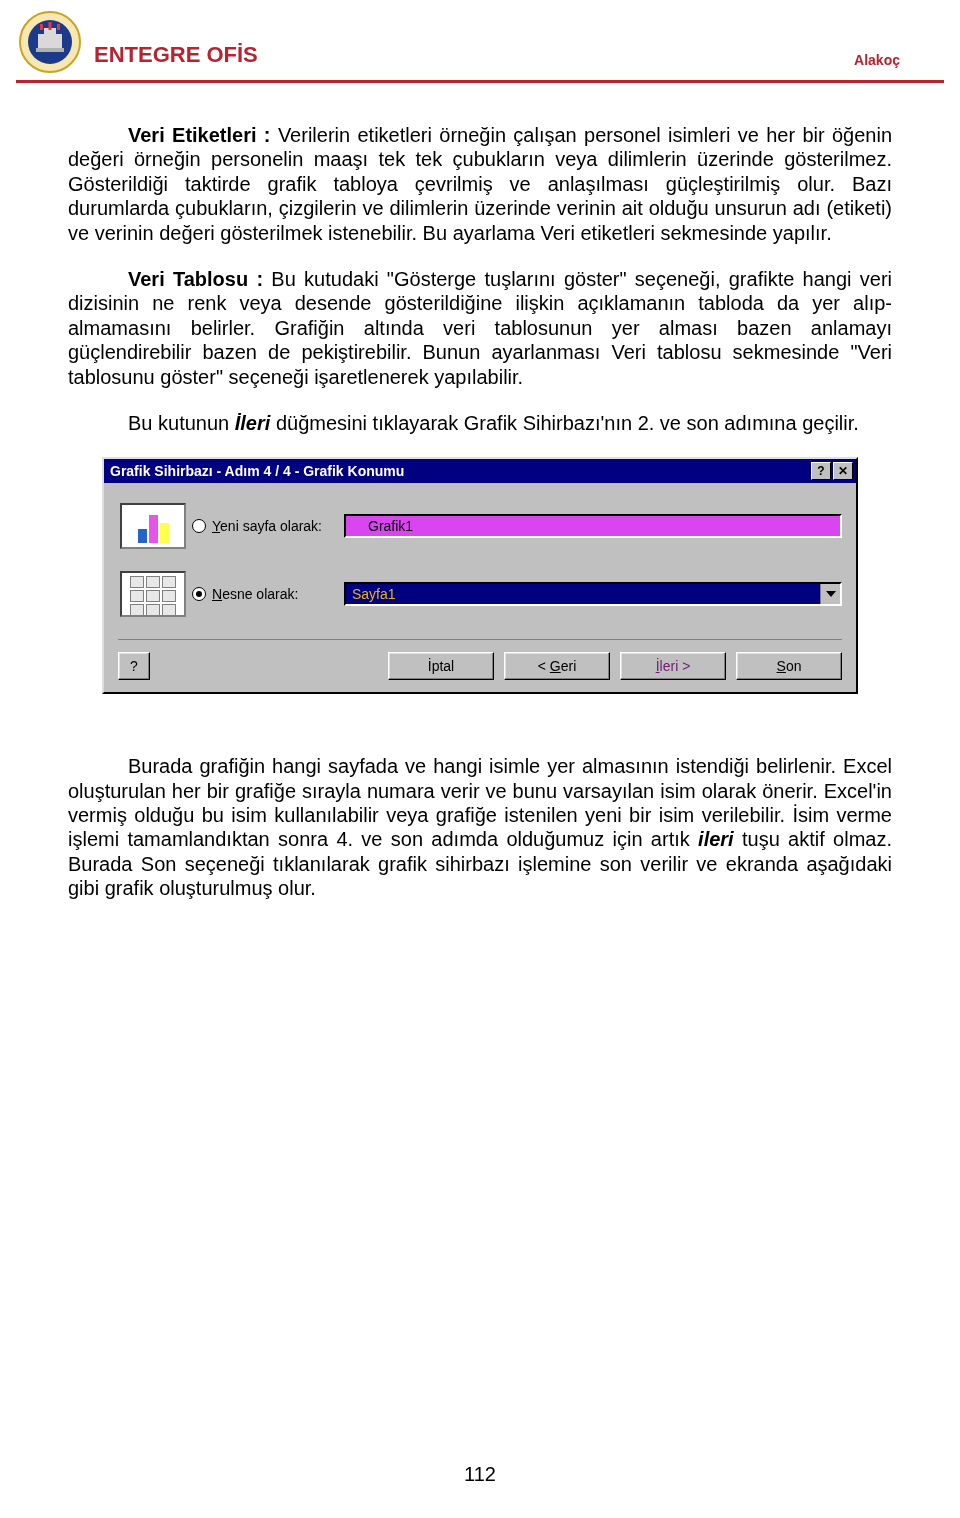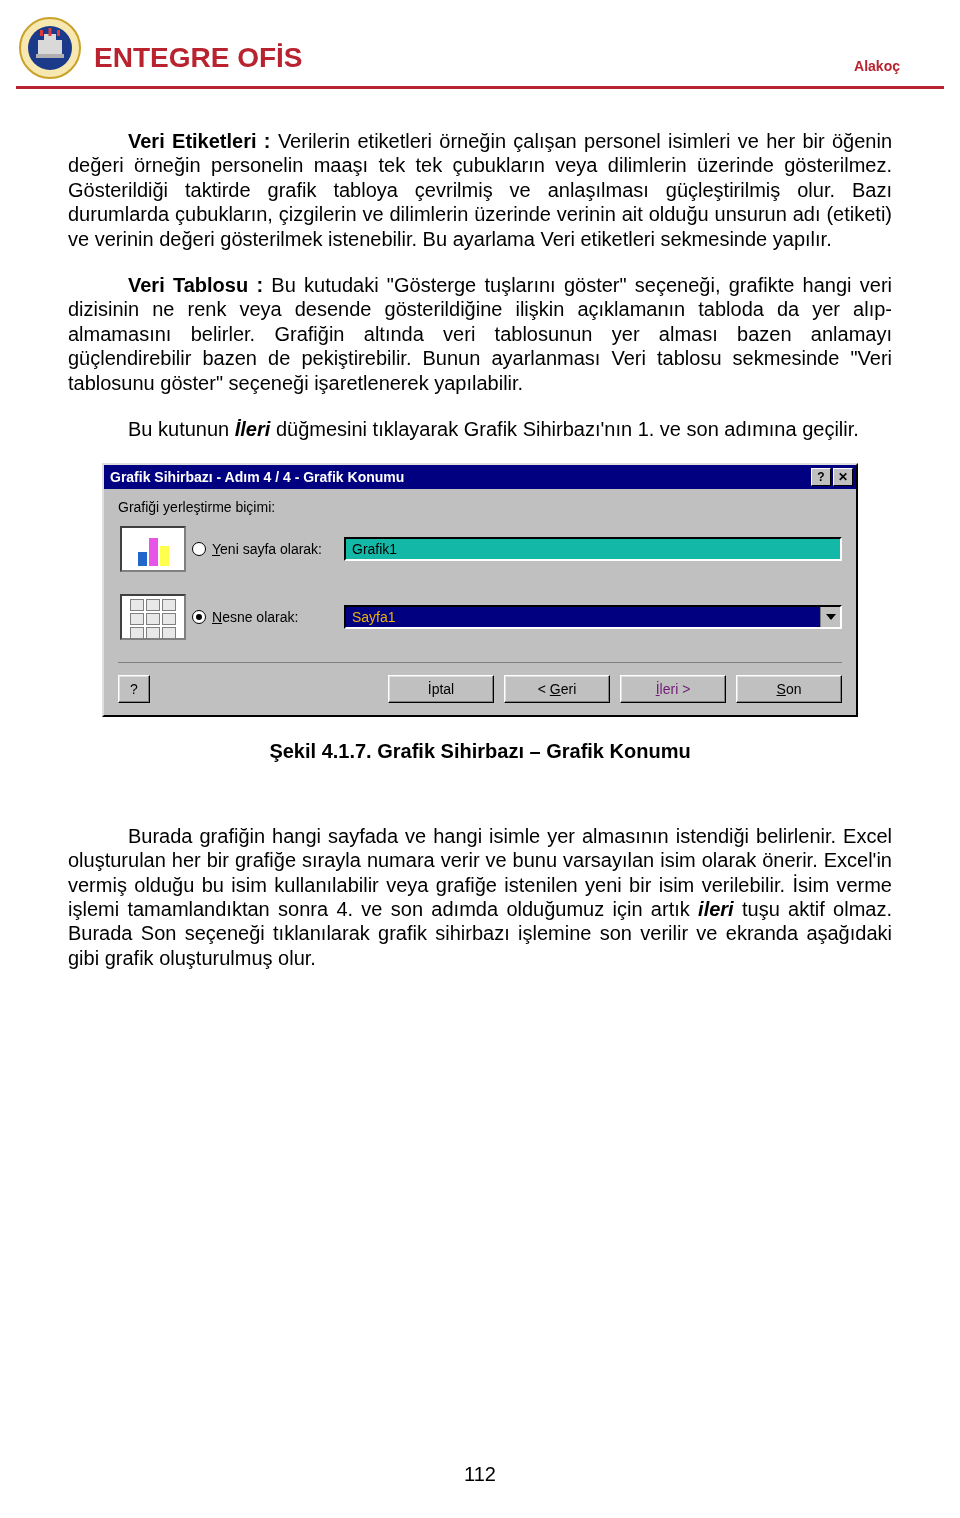--- a/index.html
+++ b/index.html
@@ -18,21 +18,21 @@
     padding: 16px 60px 6px 18px;
     gap: 12px;
   }
   .logo {
     width: 64px; height: 64px;
     margin-top: -6px;
   }
   .hdr-title {
     color: #b8232f;
     font-weight: bold;
-    font-size: 28px;
+    font-size: 22px;
     margin-bottom: 6px;
     margin-top: 26px;
   }
   .hdr-author {
     margin-left: auto;
     color: #b8232f;
     font-weight: bold;
     font-size: 14px;
     margin-bottom: 6px;
   }
@@ -149,22 +149,22 @@
     content: ""; width: 6px; height: 6px; background: #000; border-radius: 50%;
   }
   .radio-label { min-width: 126px; }
   .radio-label .u { text-decoration: underline; }
   .textbox {
     flex: 1;
     height: 24px;
     border: 2px inset #fff;
     border-top-color: #404040;
     border-left-color: #404040;
-    background: #14b8a6;
-    padding: 2px 6px;
+    background: #d946ef;
+    padding: 2px 22px;
     font-family: inherit;
     font-size: 14px;
   }
   .combo {
     flex: 1;
     display: flex;
     height: 24px;
     border: 2px inset #fff;
     border-top-color: #404040;
     border-left-color: #404040;
@@ -242,38 +242,37 @@
 <div class="content">
   <p class="indent">
     <span class="lead">Veri Etiketleri : </span><span>Verilerin etiketleri örneğin çalışan personel isimleri ve her bir öğenin değeri örneğin personelin maaşı tek tek çubukların veya dilimlerin üzerinde gösterilmez. Gösterildiği taktirde grafik tabloya çevrilmiş ve anlaşılması güçleştirilmiş olur. Bazı durumlarda çubukların, çizgilerin ve dilimlerin üzerinde verinin ait olduğu unsurun adı (etiketi) ve verinin değeri gösterilmek istenebilir. Bu ayarlama Veri etiketleri sekmesinde yapılır.</span>
   </p>
 
   <p class="indent">
     <span class="lead">Veri Tablosu : </span><span>Bu kutudaki "Gösterge tuşlarını göster" seçeneği, grafikte hangi veri dizisinin ne renk veya desende gösterildiğine ilişkin açıklamanın tabloda da yer alıp-almamasını belirler. Grafiğin altında veri tablosunun yer alması bazen anlamayı güçlendirebilir bazen de pekiştirebilir. Bunun ayarlanması Veri tablosu sekmesinde "Veri tablosunu göster" seçeneği işaretlenerek yapılabilir.</span>
   </p>
 
   <p class="indent">
-    <span>Bu kutunun </span><span class="bi">İleri</span><span> düğmesini tıklayarak Grafik Sihirbazı'nın 1. ve son adımına geçilir.</span>
+    <span>Bu kutunun </span><span class="bi">İleri</span><span> düğmesini tıklayarak Grafik Sihirbazı'nın 2. ve son adımına geçilir.</span>
   </p>
 
   <div class="dialog-wrap">
     <div class="dialog">
       <div class="titlebar">
         <span class="titlebar-text">Grafik Sihirbazı - Adım 4 / 4 - Grafik Konumu</span>
         <div class="titlebar-buttons">
           <div class="tb-btn">
               <span>?</span>
             </div>
           <div class="tb-btn">
               <span>✕</span>
             </div>
         </div>
       </div>
       <div class="dialog-body">
-        <div class="dlg-label">Grafiği yerleştirme biçimi:</div>
 
         <div class="option-row">
           <div class="opt-icon">
             <div class="bar b1"></div>
               <div class="bar b2"></div>
               <div class="bar b3"></div>
           </div>
           <span class="radio"></span>
           <span class="radio-label"><span class="u">Y</span><span>eni sayfa olarak:</span></span>
           <input class="textbox" value="Grafik1" style="">
@@ -310,20 +309,19 @@
           <div class="spacer"></div>
           <button class="win-btn"><span>İptal</span></button>
           <button class="win-btn"><span>&lt; </span><span class="u">G</span><span>eri</span></button>
           <button class="win-btn disabled"><span class="u">İ</span><span>leri &gt;</span></button>
           <button class="win-btn"><span class="u">S</span><span>on</span></button>
         </div>
       </div>
     </div>
   </div>
 
-  <p class="caption">Şekil 4.1.7. Grafik Sihirbazı – Grafik Konumu</p>
 
   <p class="indent" style="margin-top:60px;">
     <span>Burada grafiğin hangi sayfada ve hangi isimle yer almasının istendiği belirlenir. Excel oluşturulan her bir grafiğe sırayla numara verir ve bunu varsayılan isim olarak önerir. Excel'in vermiş olduğu bu isim kullanılabilir veya grafiğe istenilen yeni bir isim verilebilir. İsim verme işlemi tamamlandıktan sonra 4. ve son adımda olduğumuz için artık </span><span class="bi">ileri</span><span> tuşu aktif olmaz. Burada Son seçeneği tıklanılarak grafik sihirbazı işlemine son verilir ve ekranda aşağıdaki gibi grafik oluşturulmuş olur.</span>
   </p>
 </div>
 
 <div class="page-no">112</div>
 
 </body></html>

